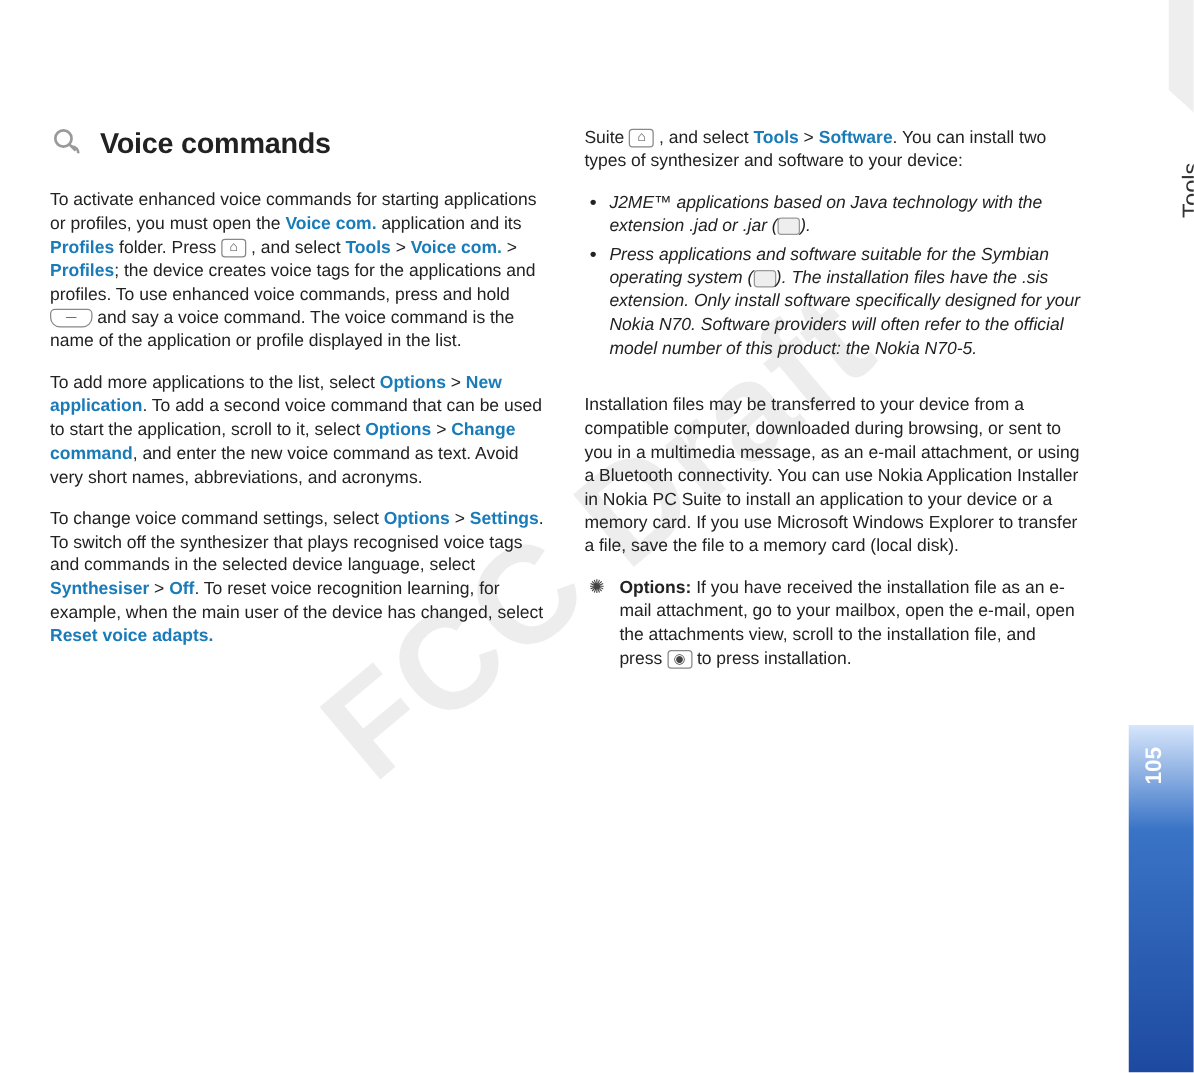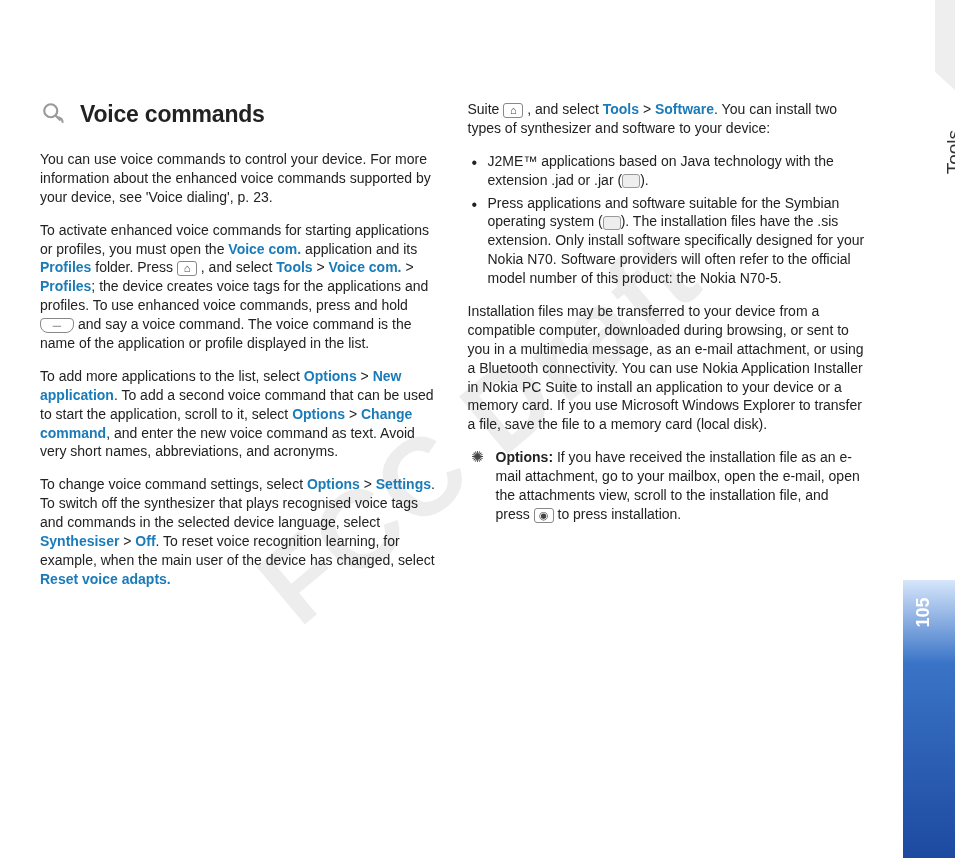--- a/index.html
+++ b/index.html
@@ -46,21 +46,21 @@
   }
   .section-icon {
     width: 28px; height: 28px;
     display: inline-flex;
     align-items: center; justify-content: center;
     color: #8f8f8f;
     font-size: 22px;
   }
   p { margin-bottom: 14px; line-height: 1.35; }
   .link { color: #1a7bb9; font-weight: 700; }
-  ul { list-style: none; margin-bottom: 14px; }
+  ul { list-style: none; margin-bottom: 26px; font-style: italic; }
   ul li { position: relative; padding-left: 20px; line-height: 1.35; margin-bottom: 4px; }
   ul li::before { content: "•"; position: absolute; left: 4px; top: 0; font-size: 16px; }
   .key {
     display: inline-block;
     border: 1px solid #888;
     border-radius: 3px;
     min-width: 20px;
     height: 15px;
     line-height: 13px;
     text-align: center;
@@ -144,21 +144,20 @@
         <span class="section-icon">
           <svg viewBox="0 0 24 24" width="26" height="26" fill="none" stroke="#9a9a9a" stroke-width="2">
             <circle cx="9" cy="9" r="6"></circle>
               <path d="M15 15c3 0 5 2 5 5"></path>
               <path d="M13 13l5 5"></path>
           </svg>
         </span>
         <span>Voice commands</span>
       </h2>
 
-      <p>You can use voice commands to control your device. For more information about the enhanced voice commands supported by your device, see 'Voice dialing', p. 23.</p>
 
       <p>
         <span>To activate enhanced voice commands for starting applications or profiles, you must open the </span><span class="link">Voice com.</span><span> application and its </span><span class="link">Profiles</span><span> folder. Press </span><span class="key">⌂</span><span> , and select </span><span class="link">Tools</span><span> &gt; </span><span class="link">Voice com.</span><span> &gt; </span><span class="link">Profiles</span><span>; the device creates voice tags for the applications and profiles. To use enhanced voice commands, press and hold </span><span class="key wide-key">⏤</span><span> and say a voice command. The voice command is the name of the application or profile displayed in the list.</span>
       </p>
 
       <p>
         <span>To add more applications to the list, select </span><span class="link">Options</span><span> &gt; </span><span class="link">New application</span><span>. To add a second voice command that can be used to start the application, scroll to it, select </span><span class="link">Options</span><span> &gt; </span><span class="link">Change command</span><span>, and enter the new voice command as text. Avoid very short names, abbreviations, and acronyms.</span>
       </p>
 
       <p>

